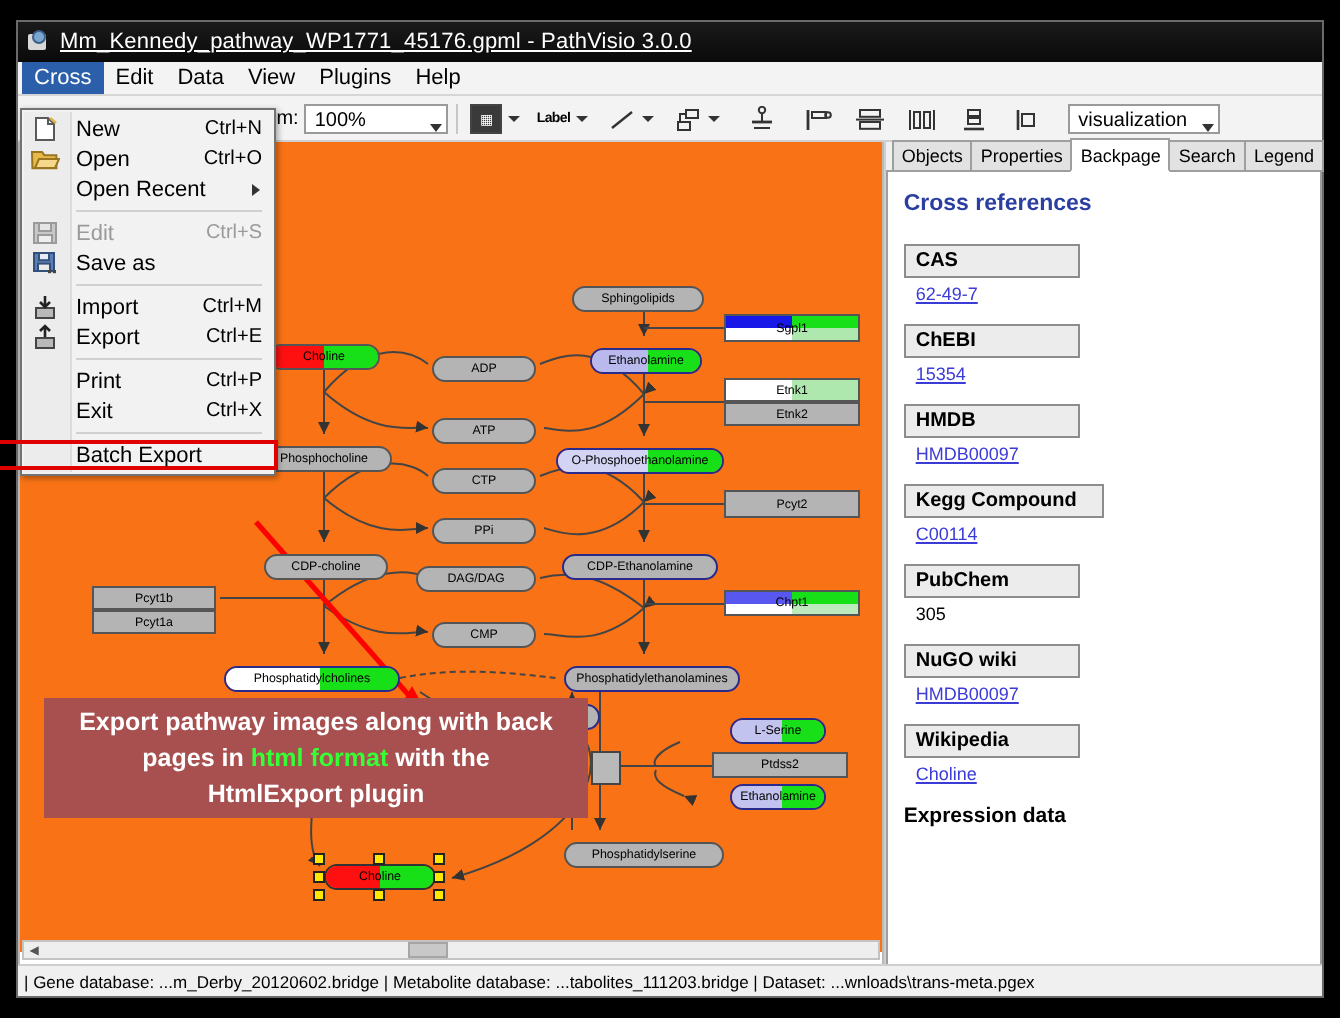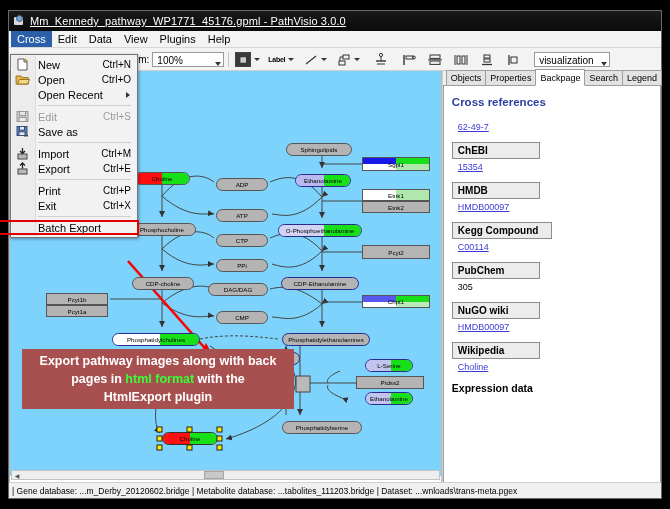--- a/index.html
+++ b/index.html
@@ -42,21 +42,21 @@
          font-size:7px;display:flex;align-items:center;justify-content:center;}
   .lbl-ico{font-size:7px;font-weight:bold;letter-spacing:-.3px;}
   .tinyarr{width:0;height:0;border-left:3px solid transparent;border-right:3px solid transparent;
            border-top:3px solid #333;margin-left:3px;}
   .svgico{display:block;}
 
   
   .bodyrow{position:absolute;left:0;top:60px;right:0;bottom:0;display:flex;}
   .canvaswrap{position:relative;width:456px;background:#fff;border:1px solid #b9b9b9;
               border-top:0;box-sizing:border-box;overflow:hidden;}
-  .canvas{position:absolute;left:0;top:0;width:456px;height:405px;background:#7dd3fc;}
+  .canvas{position:absolute;left:0;top:0;width:456px;height:405px;background:#f97316;}
 
   
   .filemenu{position:absolute;left:1px;top:43px;width:128px;background:#f2f2f2;
             border:1px solid #737373;box-shadow:1px 1px 3px rgba(0,0,0,.35);z-index:40;
             padding:2px 0;box-sizing:border-box;}
   .fm-gutter{position:absolute;left:1px;top:1px;bottom:1px;width:23px;background:#ececec;
              border-right:1px solid #dcdcdc;}
   .fm-row{position:relative;height:15px;display:flex;align-items:center;padding-left:27px;
           font-size:11px;z-index:2;}
   .fm-row .acc{position:absolute;right:6px;font-size:10px;}
@@ -540,20 +540,21 @@
         <div class="tab">Objects</div>
         <div class="tab">Properties</div>
         <div class="tab sel">Backpage</div>
         <div class="tab">Search</div>
         <div class="tab">Legend</div>
       </div>
 
       <div class="bp">
         <div class="bp-h">Cross references</div>
 
+        <div class="xref-box">CAS</div>
         <div class="xref-val"><a href="#">62-49-7</a></div>
 
         <div class="xref-box">ChEBI</div>
         <div class="xref-val"><a href="#">15354</a></div>
 
         <div class="xref-box">HMDB</div>
         <div class="xref-val"><a href="#">HMDB00097</a></div>
 
         <div class="xref-box" style="width:100px">Kegg Compound</div>
         <div class="xref-val"><a href="#">C00114</a></div>

